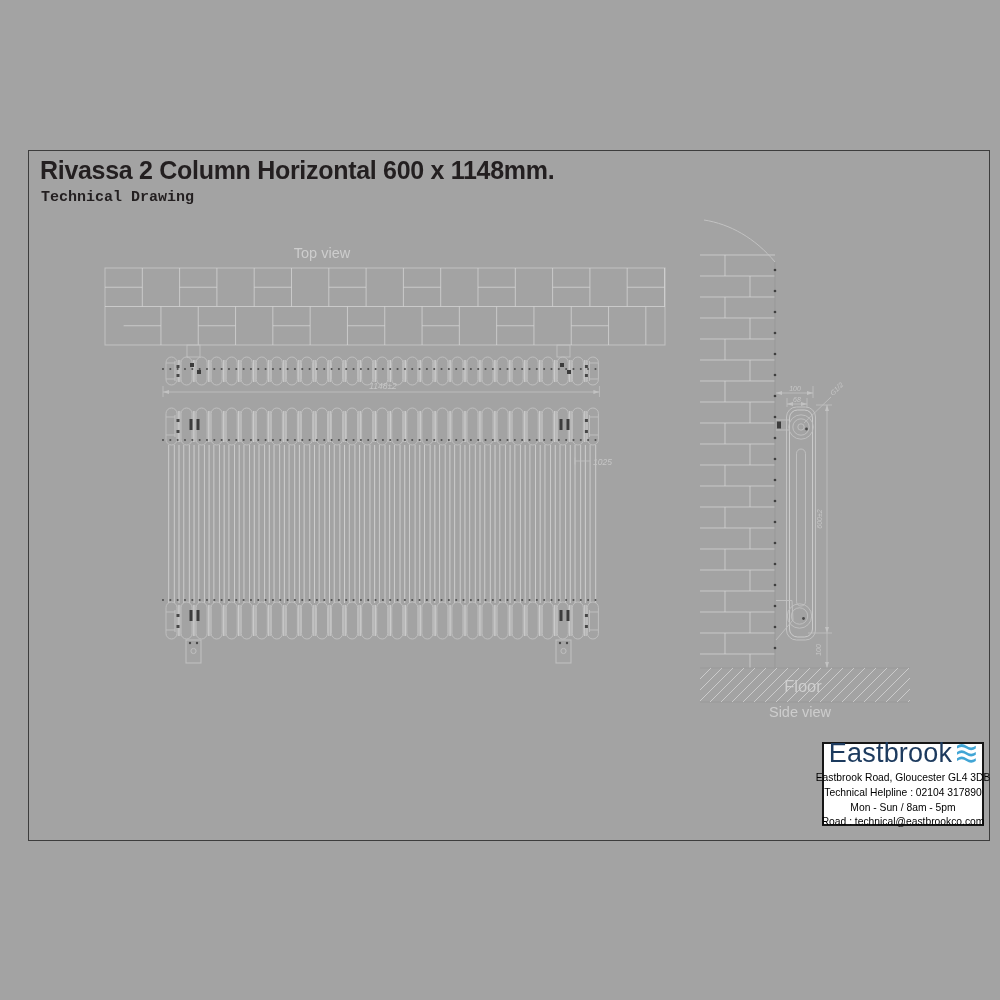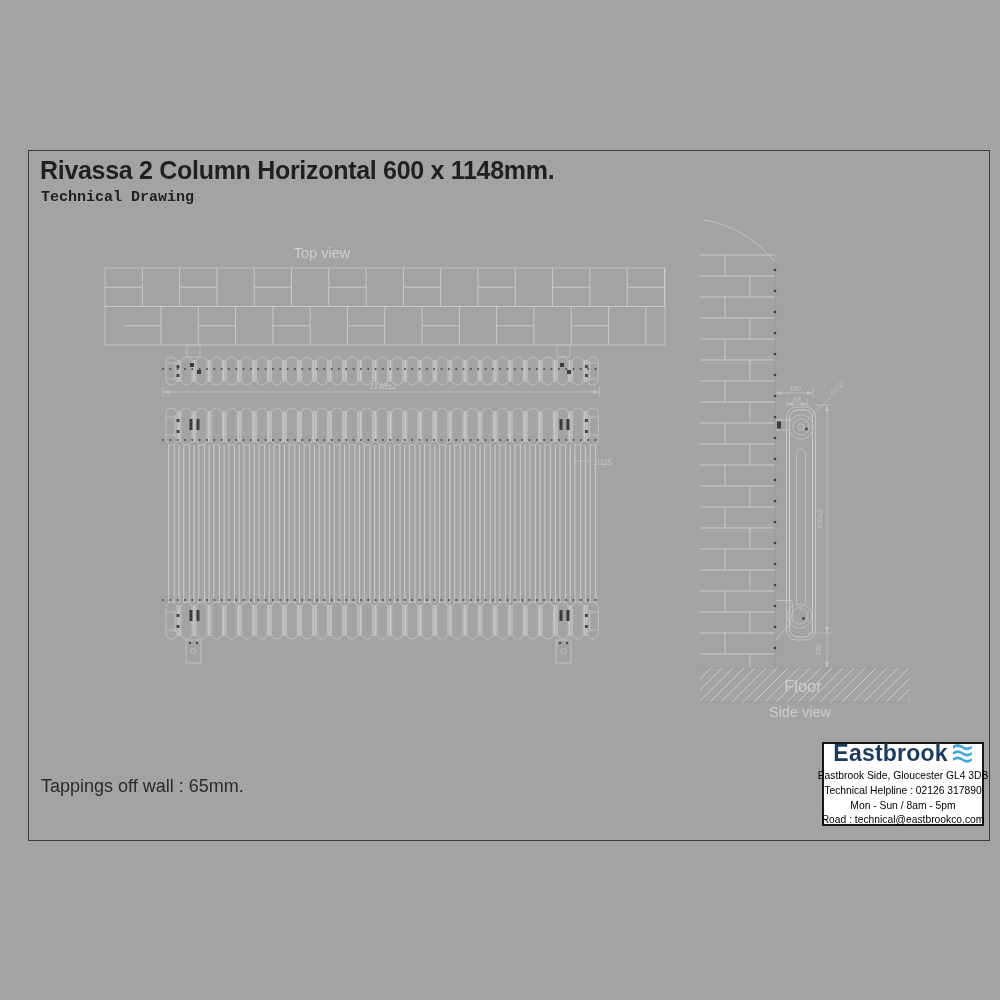--- a/index.html
+++ b/index.html
@@ -14,33 +14,32 @@
   .note{position:absolute;left:41px;top:776px;font-size:18px;color:#2b2b2b;}
   .drawing-svg{position:absolute;left:0;top:0;}
   .dim{fill:#c6c6c6;font-style:italic;font-size:8.5px;font-family:"Liberation Sans",sans-serif;}
   .dim-sm{fill:#c6c6c6;font-style:italic;font-size:7px;font-family:"Liberation Sans",sans-serif;}
   .lbl{fill:#cdcdcd;font-size:14.5px;font-family:"Liberation Sans",sans-serif;}
   .lbl-big{fill:#cfcfcf;font-size:16.5px;font-family:"Liberation Sans",sans-serif;}
   .logo-box{position:absolute;left:822px;top:742px;width:162px;height:84px;
         border:2px solid #161616;background:#fff;display:flex;flex-direction:column;
         align-items:center;justify-content:center;box-sizing:border-box;padding:2px 1px;}
   .brand-row{display:flex;align-items:center;gap:4px;margin-bottom:2px;}
-  .brand{font-size:23px;font-weight:bold;color:#1c3a5e;letter-spacing:0.2px;text-align:right;}
+  .brand{font-size:27px;font-weight:normal;color:#1c3a5e;letter-spacing:0.2px;text-align:right;}
   .info{font-size:10.3px;color:#000;line-height:1.45;text-align:center;white-space:nowrap;}
 </style>
 </head>
 <body>
 
 <div class="page">
 
   <div class="frame"></div>
 
   <div class="title">Rivassa 2 Column Horizontal 600 x 1148mm.</div>
   <div class="subtitle">Technical Drawing</div>
-  <div class="note">Tappings off wall : 65mm.</div>
 
   <svg class="drawing-svg" width="1000" height="1000">
     <defs>
       <clipPath id="floorclip">
           <rect x="700" y="668" width="210" height="34"></rect>
         </clipPath>
     </defs>
     <g id="g-topview">
         <rect x="105" y="268" width="560" height="77" rx="0" stroke="#c2c2c2" stroke-width="1" fill="none"></rect>
         <line x1="105" y1="306.5" x2="665" y2="306.5" stroke="#d6d6d6" stroke-width="0.75" fill="none"></line>
@@ -812,18 +811,18 @@
     <div class="brand-row">
       <span class="brand">Eastbrook</span>
       <svg width="21" height="20" viewBox="0 0 21 20">
         <g fill="#41a5d5">
           <path d="M1 2.8 q 4.7 -3.4 9.4 0 q 4.7 3.4 9.4 0 l 0 2.8 q -4.7 3.4 -9.4 0 q -4.7 -3.4 -9.4 0 z"></path>
           <path transform="translate(0 6.2)" d="M1 2.8 q 4.7 -3.4 9.4 0 q 4.7 3.4 9.4 0 l 0 2.8 q -4.7 3.4 -9.4 0 q -4.7 -3.4 -9.4 0 z"></path>
           <path transform="translate(0 12.4)" d="M1 2.8 q 4.7 -3.4 9.4 0 q 4.7 3.4 9.4 0 l 0 2.8 q -4.7 3.4 -9.4 0 q -4.7 -3.4 -9.4 0 z"></path>
         </g>
       </svg>
     </div>
-    <div class="info">Eastbrook Side, Gloucester GL4 3DB</div>
-    <div class="info">Technical Helpline : 02126 317890</div>
+    <div class="info">Eastbrook Road, Gloucester GL4 3DB</div>
+    <div class="info">Technical Helpline : 02104 317890</div>
     <div class="info">Mon - Sun / 8am - 5pm</div>
     <div class="info">Road : technical@eastbrookco.com</div>
   </div>
 </div>
 
 </body></html>

